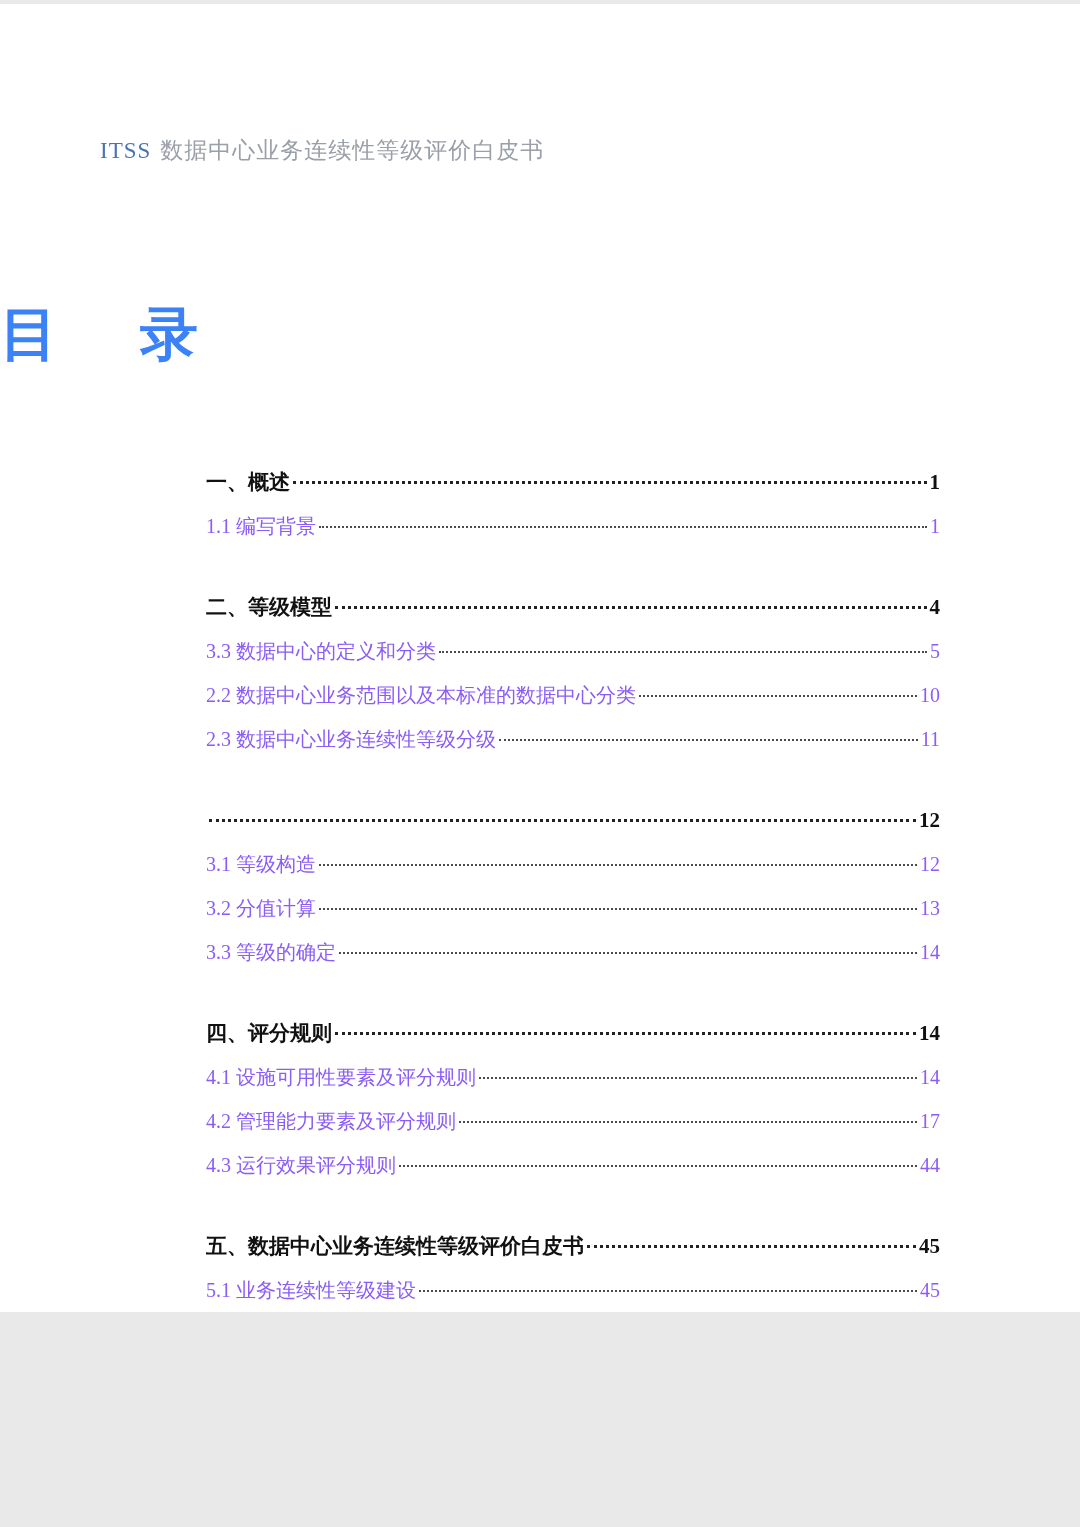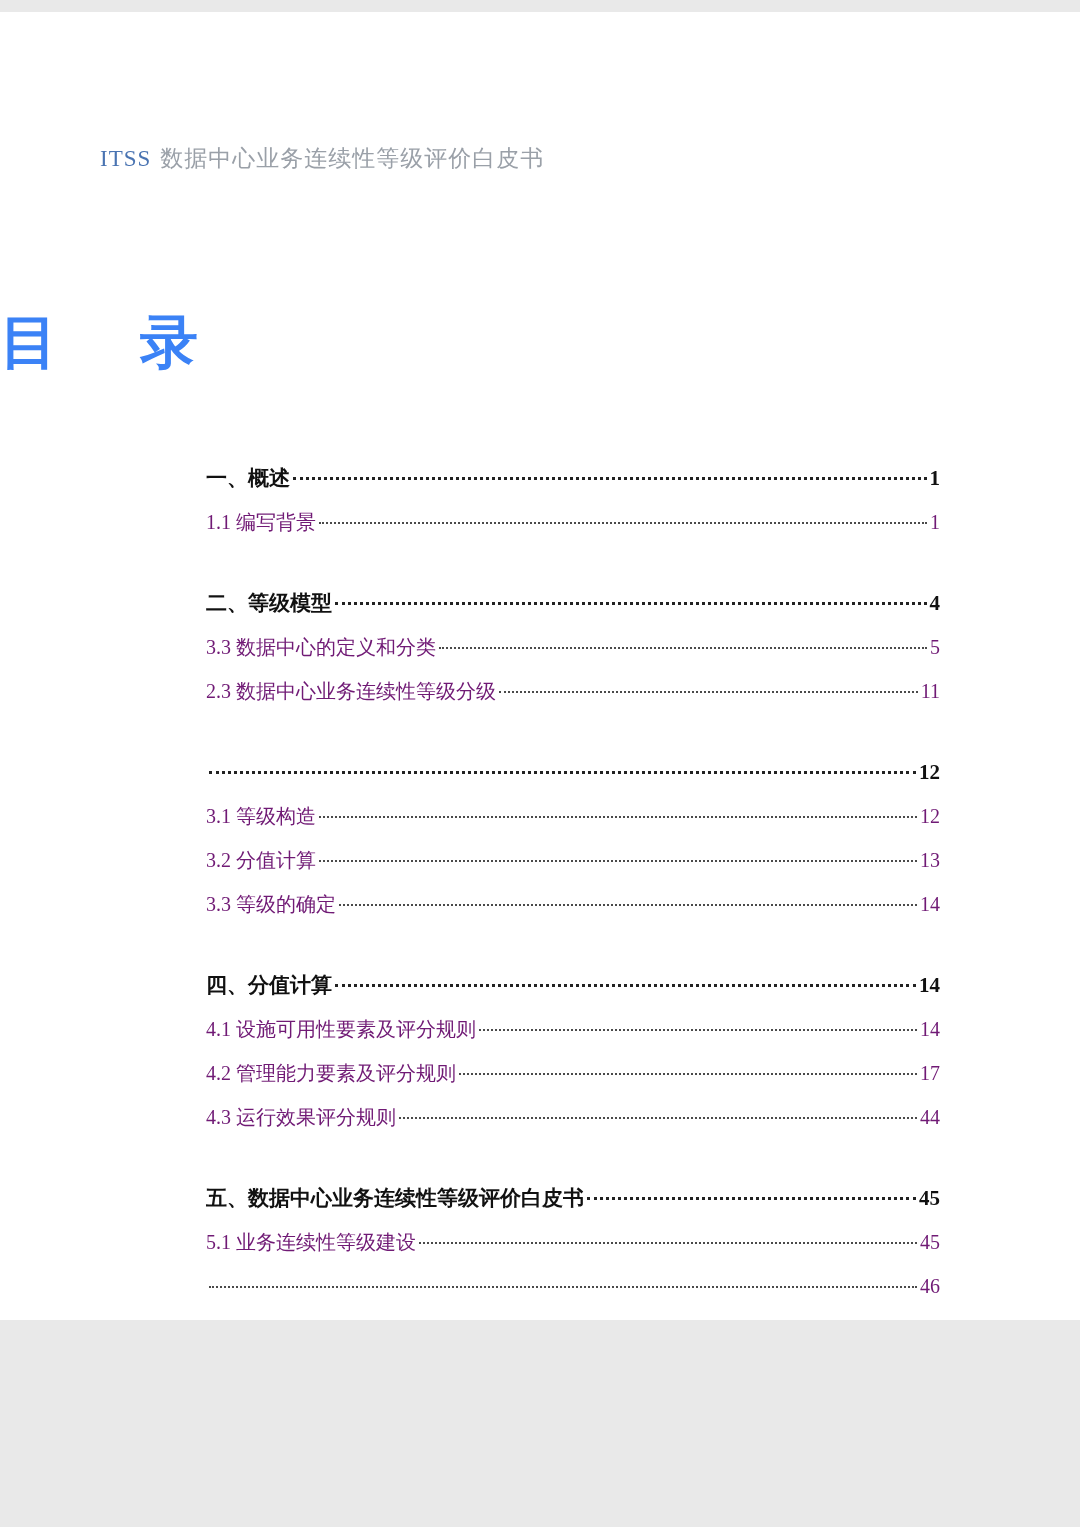--- a/index.html
+++ b/index.html
@@ -1,20 +1,20 @@
 <!DOCTYPE html>
 <html><head>
 <meta charset="utf-8">
 <style>
   html, body { margin: 0; padding: 0; background: #e9e9e9; }
   .page {
     position: relative;
     width: 1080px;
     height: 1308px;
-    margin: 12px auto;
+    margin: 4px auto;
     background: #ffffff;
     font-family: "Liberation Serif", "DejaVu Serif", serif;
     color: #222222;
     overflow: hidden;
   }
 
   
   .doc-header {
     position: absolute;
     left: 100px;
@@ -42,33 +42,33 @@
     font-size: 58px;
     font-weight: bold;
     color: #3b82f6;
     letter-spacing: 12px;
   }
 
   
   .toc {
     position: absolute;
     left: 206px;
-    top: 444px;
+    top: 456px;
     width: 734px;
     font-size: 20px;
   }
   .toc-section { margin: 0; }
   .toc-section + .toc-section { margin-top: 37px; }
 
   .toc-row {
     display: flex;
     align-items: baseline;
     line-height: 44px;
     height: 44px;
-    color: #701a75;
+    color: #8b5cf6;
   }
   .toc-row.head {
     font-weight: bold;
     color: #111111;
     font-size: 21px;
   }
   .toc-label { white-space: nowrap; }
   .toc-dots {
     flex: 1;
     min-width: 12px;
@@ -111,20 +111,25 @@
         <span class="toc-label">二、等级模型</span>
         <span class="toc-dots"></span>
         <span class="toc-page">4</span>
       </div>
       <div class="toc-row">
         <span class="toc-label">3.3 数据中心的定义和分类</span>
         <span class="toc-dots"></span>
         <span class="toc-page">5</span>
       </div>
       <div class="toc-row">
+        <span class="toc-label">2.2 数据中心业务范围以及本标准的数据中心分类</span>
+        <span class="toc-dots"></span>
+        <span class="toc-page">10</span>
+      </div>
+      <div class="toc-row">
         <span class="toc-label">2.3 数据中心业务连续性等级分级</span>
         <span class="toc-dots"></span>
         <span class="toc-page">11</span>
       </div>
     </div>
 
     <div class="toc-section">
       <div class="toc-row head">
         <span class="toc-dots"></span>
         <span class="toc-page">12</span>
@@ -141,21 +146,21 @@
       </div>
       <div class="toc-row">
         <span class="toc-label">3.3 等级的确定</span>
         <span class="toc-dots"></span>
         <span class="toc-page">14</span>
       </div>
     </div>
 
     <div class="toc-section">
       <div class="toc-row head">
-        <span class="toc-label">四、分值计算</span>
+        <span class="toc-label">四、评分规则</span>
         <span class="toc-dots"></span>
         <span class="toc-page">14</span>
       </div>
       <div class="toc-row">
         <span class="toc-label">4.1 设施可用性要素及评分规则</span>
         <span class="toc-dots"></span>
         <span class="toc-page">14</span>
       </div>
       <div class="toc-row">
         <span class="toc-label">4.2 管理能力要素及评分规则</span>

